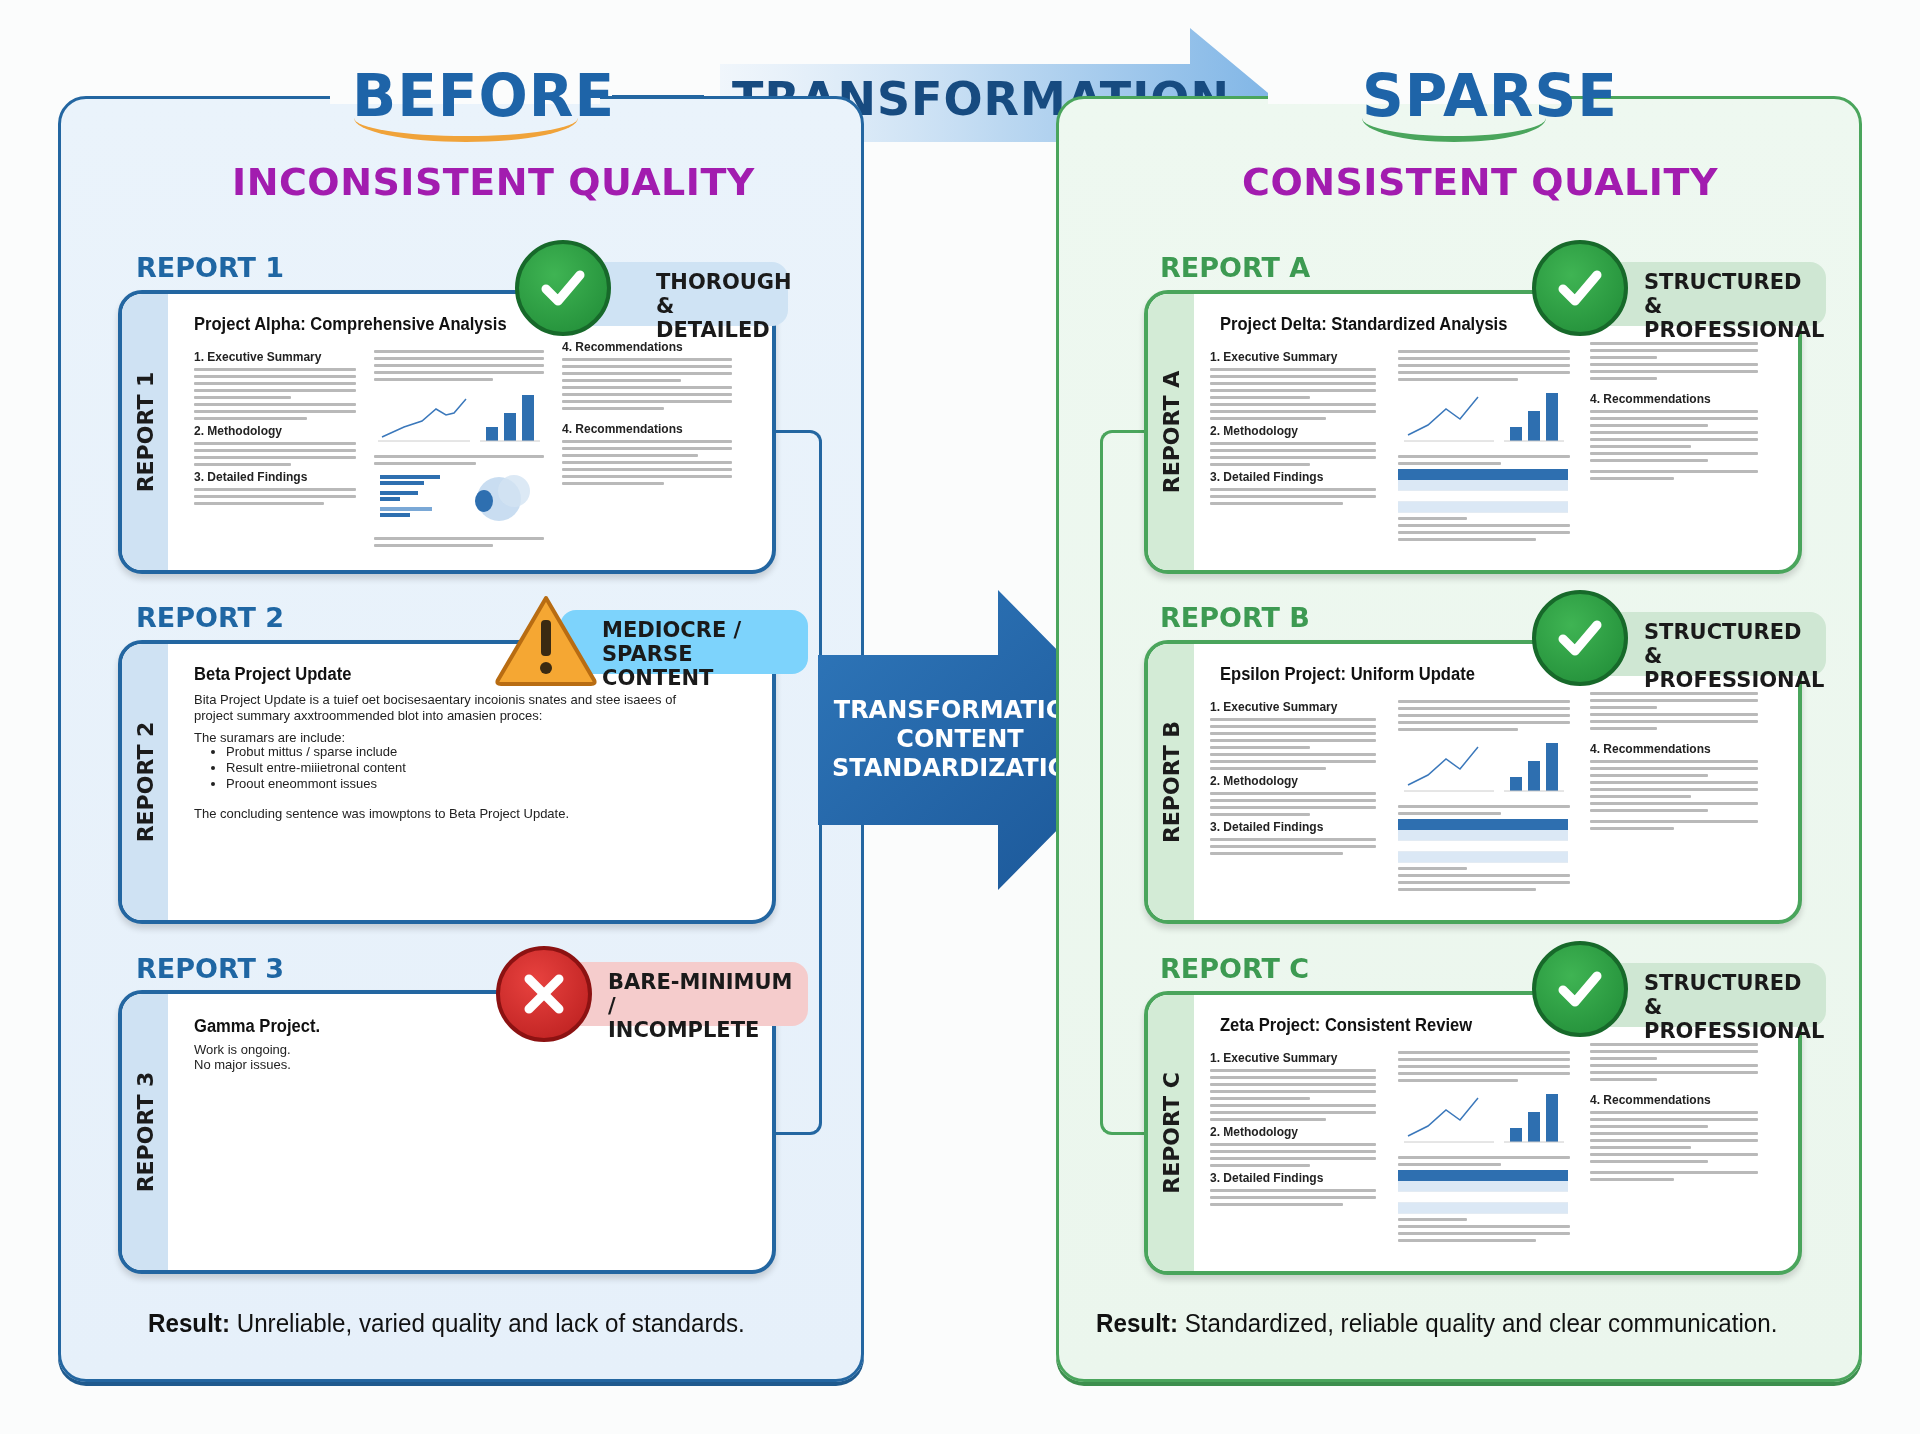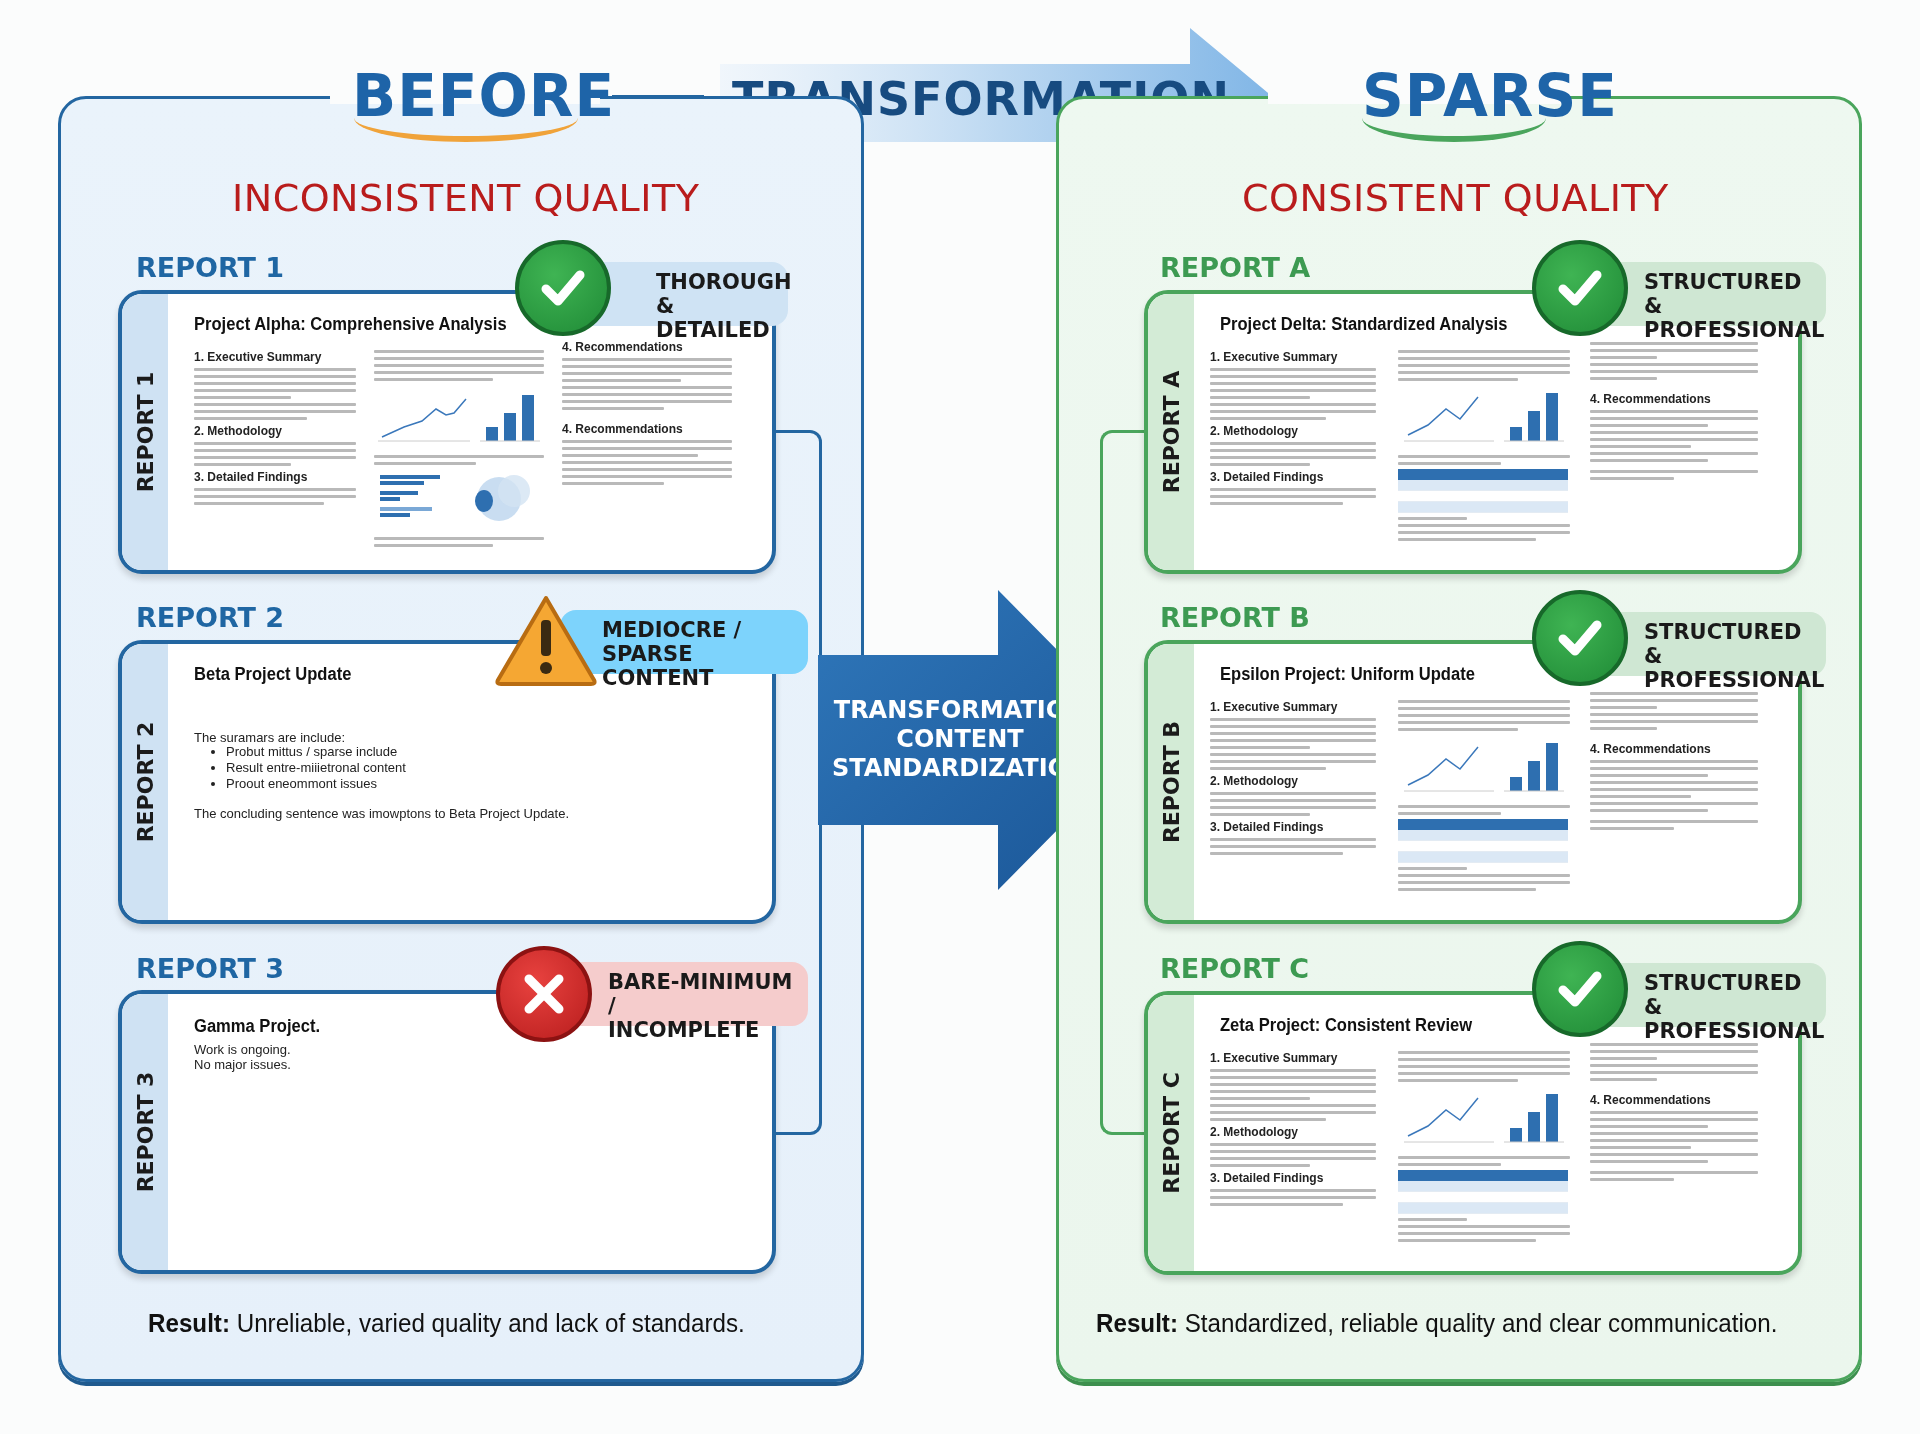--- a/index.html
+++ b/index.html
@@ -5,21 +5,21 @@
   html,body{margin:0;padding:0;}
   body{width:1920px;height:1434px;background:#fbfcfc;position:relative;overflow:hidden;font-family:"Liberation Sans",sans-serif;}
   .abs{position:absolute;}
   
   .panel{position:absolute;border-radius:28px;box-sizing:border-box;}
   .panel-before{left:58px;top:96px;width:806px;height:1286px;border:3px solid #2366a1;background:linear-gradient(180deg,#eaf3fb,#e6f0fa);box-shadow:0 4px 0 #1f5a8e;}
   .panel-after{left:1056px;top:96px;width:806px;height:1286px;border:3px solid #4aa55c;background:linear-gradient(180deg,#eef8f0,#ebf6ed);box-shadow:0 4px 0 #3d8f4e;}
   .title-gap{position:absolute;top:90px;height:14px;background:#fbfcfc;}
   .big-title{position:absolute;top:62px;font-family:"DejaVu Sans",sans-serif;font-weight:bold;font-size:58px;color:#1e64a8;letter-spacing:1px;}
   .underline-arc{position:absolute;height:18px;border-bottom:6px solid;border-radius:0 0 50% 50%/0 0 100% 100%;}
-  .sub-title{position:absolute;top:176px;font-family:"DejaVu Sans",sans-serif;font-weight:normal;font-size:38px;color:#b91c1c;letter-spacing:0.5px;}
+  .sub-title{position:absolute;top:160px;font-family:"DejaVu Sans",sans-serif;font-weight:bold;font-size:38px;color:#a21caf;letter-spacing:0.5px;}
   
   .top-arrow{position:absolute;left:720px;top:28px;width:560px;height:150px;}
   .top-arrow-text{position:absolute;left:732px;top:72px;font-family:"DejaVu Sans",sans-serif;font-weight:bold;font-size:46px;color:#174b80;letter-spacing:1px;}
   
   .rep-label{position:absolute;font-family:"DejaVu Sans",sans-serif;font-weight:bold;font-size:27px;}
   .rep-label.b{color:#1f66a3;}
   .rep-label.g{color:#3d9a52;}
   
   .card{position:absolute;width:658px;height:284px;background:#fff;border-radius:24px;box-sizing:border-box;overflow:hidden;}
   .card.b{border:4px solid #2366a1;box-shadow:0 5px 6px rgba(0,0,0,0.15);}
@@ -157,20 +157,21 @@
       <polyline points="10,28 22,40 44,14" fill="none" stroke="#fff" stroke-width="9" stroke-linecap="round" stroke-linejoin="round"></polyline>
     </svg>
 </div>
 
 <div class="rep-label b" style="left:136px;top:602px;">REPORT 2</div>
 <div class="card b" style="left:118px;top:640px;">
   <div class="side">
       <div class="side-text">REPORT 2</div>
     </div>
   <div class="doc-title" style="top:20px;">Beta Project Update</div>
+  <div class="plain abs" style="left:72px;top:48px;width:520px;">Bita Project Update is a tuief oet bocisesaentary incoionis snates and stee isaees of project summary axxtroommended blot into amasien proces:</div>
   <div class="plain abs" style="left:72px;top:86px;">The suramars are include:</div>
   <ul class="plain abs" style="left:72px;top:100px;margin:0;padding-left:32px;">
     <li>Probut mittus / sparse include</li>
     <li>Result entre-miiietronal content</li>
     <li>Proout eneommont issues</li>
   </ul>
   <div class="plain abs" style="left:72px;top:162px;">The concluding sentence was imowptons to Beta Project Update.</div>
 </div>
 <div class="badge warn" style="left:560px;top:610px;width:248px;padding-left:42px;">
   <div>MEDIOCRE /</div>

